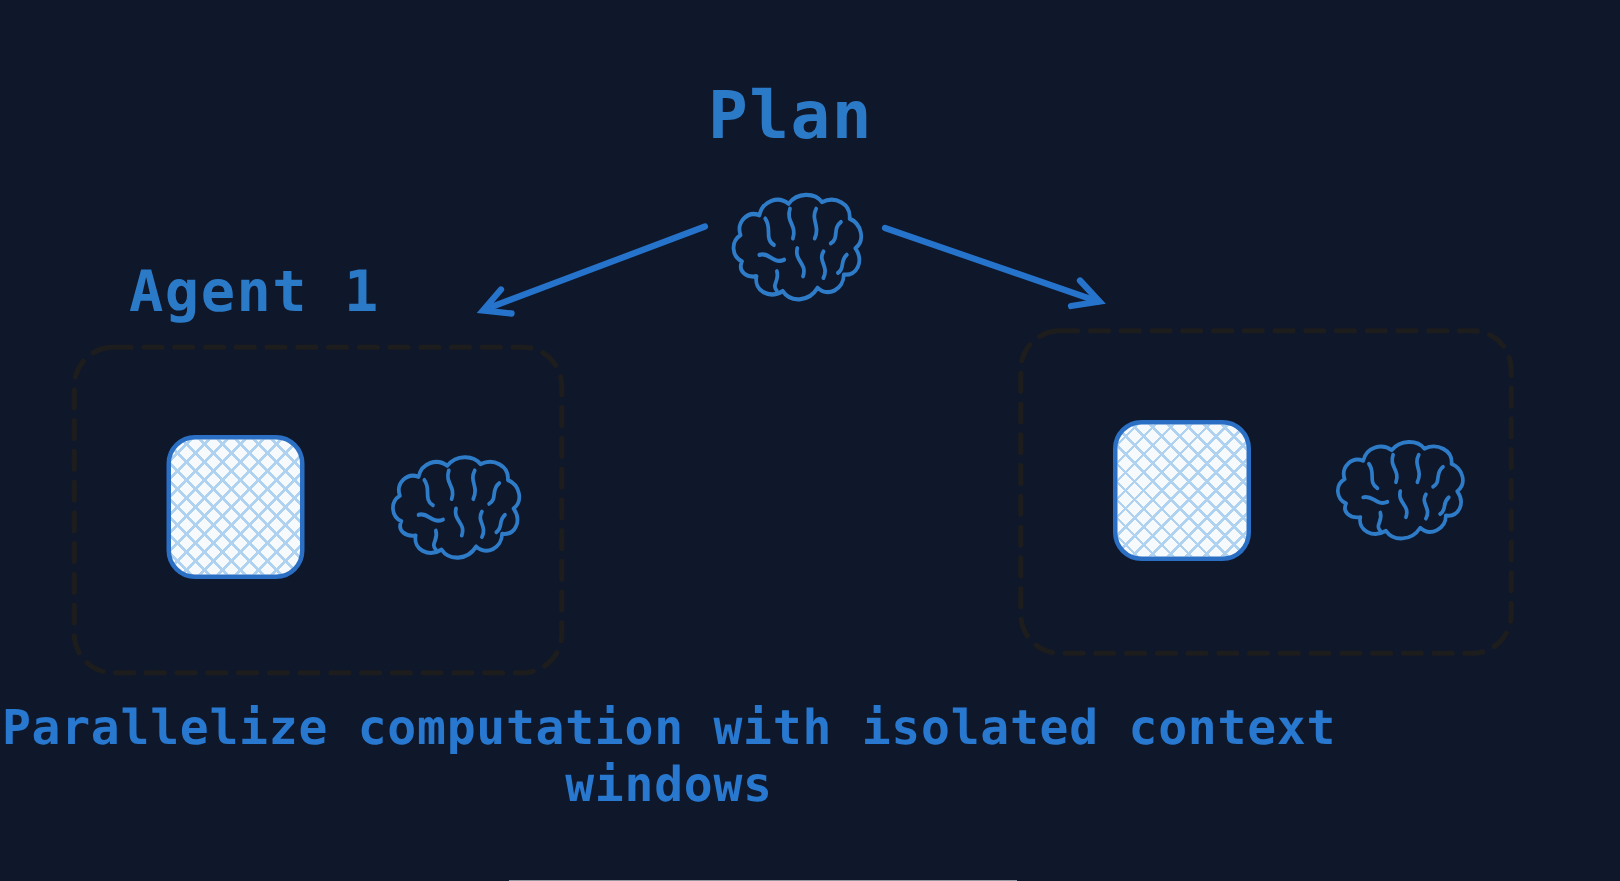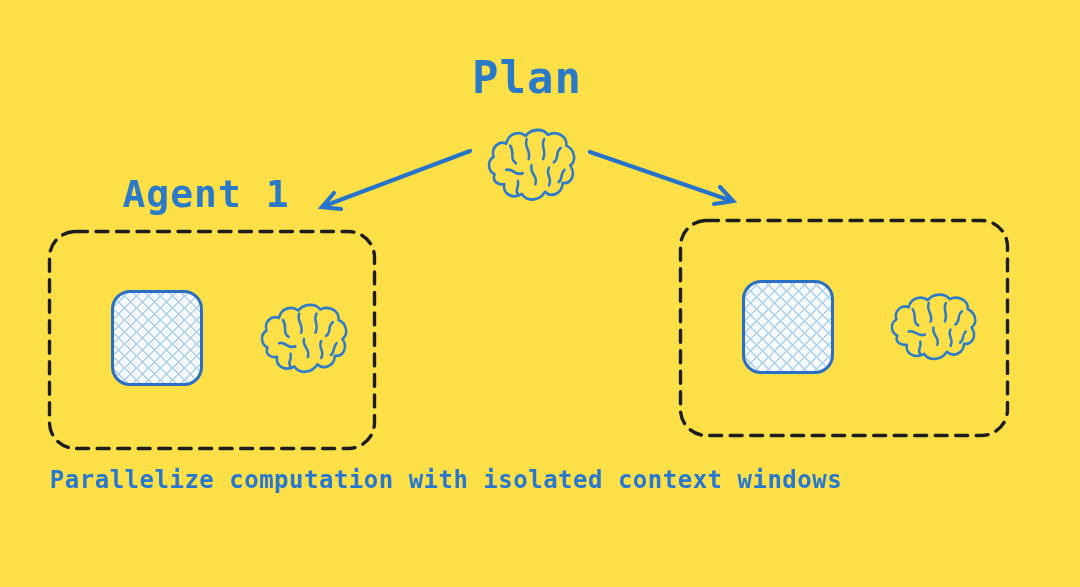--- a/index.html
+++ b/index.html
@@ -4,21 +4,21 @@
 <style>
   html, body {
     margin: 0;
     padding: 0;
     background: #ffffff;
   }
   .canvas {
     position: relative;
     width: 1080px;
     height: 587px;
-    background: #fde047;
+    background: #0f172a;
     overflow: hidden;
     font-family: "DejaVu Sans Mono", "Liberation Mono", monospace;
   }
   .overlay {
     position: absolute;
     left: 0; top: 0;
     width: 1080px; height: 587px;
     pointer-events: none;
   }
   .title {
@@ -27,21 +27,21 @@
     width: 200px;
     text-align: center;
     font-size: 44px;
     font-weight: bold;
     color: #2b7ac7;
     letter-spacing: 1px;
   }
   .agent-label {
     position: absolute;
     width: 240px;
-    text-align: center;
+    text-align: left;
     font-size: 38px;
     font-weight: bold;
     color: #2b7ac7;
     letter-spacing: 1px;
   }
   .agent-label.a1 { left: 86px;  top: 172px; }
   .agent-label.a2 { left: 718px; top: 160px; }
   .brain {
     position: absolute;
   }
@@ -69,21 +69,21 @@
   }
   .box1 .hatch-square { left: 64px; top: 61px; width: 92px; height: 96px; }
   .box2 .hatch-square { left: 64px; top: 62px; width: 92px; height: 94px; }
   .box1 .brain-in-box { left: 209px; top: 72px; width: 96px; height: 76px; }
   .box2 .brain-in-box { left: 208px; top: 73px; width: 95px; height: 73px; }
   .caption {
     position: absolute;
     left: 0; top: 466px;
     width: 892px;
     text-align: center;
-    font-size: 24px;
+    font-size: 32px;
     font-weight: bold;
     color: #2878cf;
     letter-spacing: 0.5px;
   }
 </style>
 </head>
 <body>
 
 <div class="canvas">
 

